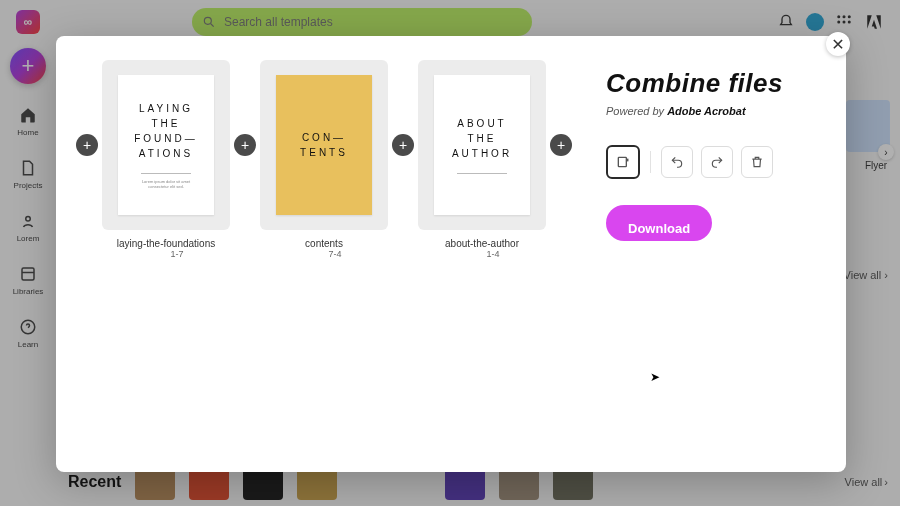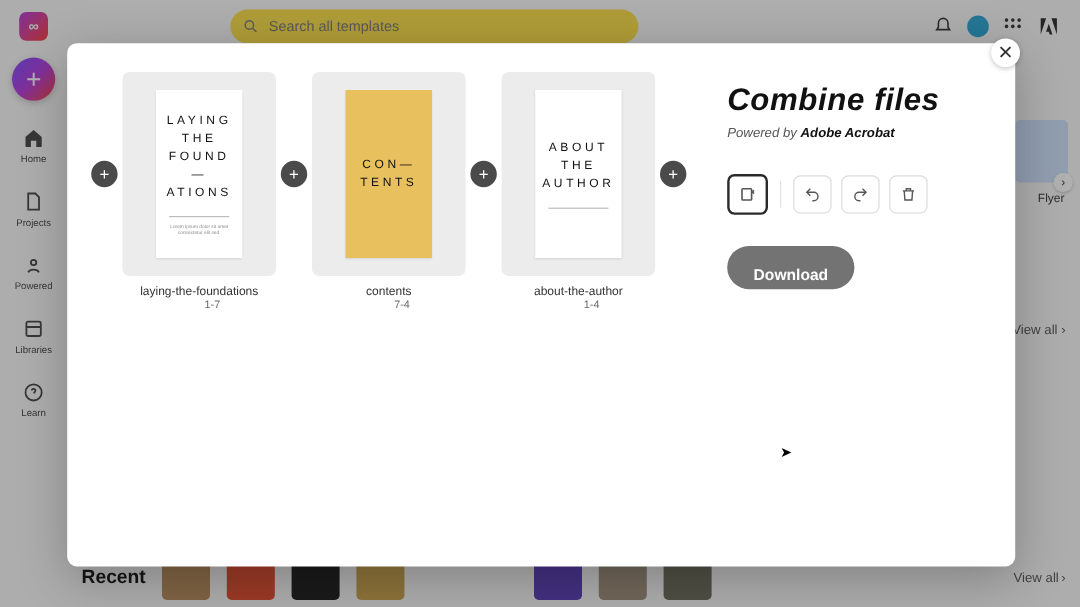--- a/index.html
+++ b/index.html
@@ -3,21 +3,21 @@
 <meta charset="utf-8">
 <style>
 * { box-sizing: border-box; margin: 0; padding: 0; font-family: -apple-system, BlinkMacSystemFont, "Segoe UI", sans-serif; }
 html, body { width: 900px; height: 506px; overflow: hidden; background: #f5f5f5; }
 
 .app { position: relative; width: 900px; height: 506px; background: #fafafa; }
 
 .topbar { height: 44px; display: flex; align-items: center; padding: 0 16px; gap: 12px; background: #fafafa; }
 .app-icon { width: 24px; height: 24px; border-radius: 6px; background: linear-gradient(135deg,#b43be0,#ff3d3d); display:flex;align-items:center;justify-content:center;color:#fff;font-size:12px;font-weight:bold;}
 .app-title { font-size: 12px; font-weight: 600; color: #222; }
-.search { margin-left: 140px; width: 340px; height: 28px; background: #fde047; border-radius: 14px; display:flex; align-items:center; padding:0 10px; gap:8px; color:#7a7a7a; font-size:12px;}
+.search { margin-left: 140px; width: 340px; height: 28px; background: #bef264; border-radius: 14px; display:flex; align-items:center; padding:0 10px; gap:8px; color:#7a7a7a; font-size:12px;}
 .search svg { width:14px;height:14px; }
 .topright { margin-left:auto; display:flex; align-items:center; gap:10px; }
 .bell,.avatar,.logo { width:20px;height:20px;display:flex;align-items:center;justify-content:center;color:#333; }
 .avatar-dot{width:18px;height:18px;border-radius:50%;background:#2aa6d6;}
 
 .sidebar { position:absolute; left:0; top:44px; width:56px; height:calc(506px - 44px); background:#fafafa; display:flex; flex-direction:column; align-items:center; padding-top:4px; gap:22px;}
 .fab { width:36px;height:36px;border-radius:50%; background:linear-gradient(135deg,#7b4bff,#b43be0,#ff3d3d); color:#fff; display:flex;align-items:center;justify-content:center;font-size:22px; box-shadow:0 2px 6px rgba(0,0,0,.2); cursor:pointer;}
 .navitem { width:72px; display:flex;flex-direction:column;align-items:center;gap:4px;color:#444;cursor:pointer;}
 .navitem svg{width:18px;height:18px;}
 .navlabel{font-size:8px;}
@@ -40,25 +40,25 @@
 .close-btn{position:absolute; right:-4px; top:-4px; width:24px;height:24px;border-radius:50%;background:#fff;box-shadow:0 1px 4px rgba(0,0,0,.25);display:flex;align-items:center;justify-content:center;cursor:pointer;color:#333;}
 .modal-left{flex:1; padding:24px 10px 24px 20px; display:flex; gap:4px;}
 .modal-right{width:260px; padding:32px 28px 28px 20px;}
 .mtitle{font-size:26px;font-weight:800;color:#111;letter-spacing:.5px;font-style:italic;}
 .mpower{font-size:11px;color:#555;margin-top:6px;font-style:italic;}
 .mpower b{color:#111;font-weight:700;}
 .toolbar{display:flex;align-items:center;gap:8px;margin-top:28px;}
 .tbtn{width:32px;height:32px;border:1px solid #dcdcdc;border-radius:6px;display:flex;align-items:center;justify-content:center;color:#555;cursor:pointer;background:#fff;}
 .tbtn.active{border:2px solid #2a2a2a;width:34px;height:34px;}
 .sep{width:1px;height:22px;background:#e2e2e2;margin:0 2px;}
-.download{margin-top:26px;height:36px;padding:16px 22px;border-radius:18px;background:#737373;color:#fff;font-size:13px;font-weight:600;border:none;cursor:pointer;}
+.download{margin-top:26px;height:36px;padding:16px 22px;border-radius:18px;background:#d946ef;color:#fff;font-size:13px;font-weight:600;border:none;cursor:pointer;}
 
 .file-col{display:flex;flex-direction:column;align-items:center;}
 .file-card{width:128px;height:170px;background:#ececec;border-radius:6px;display:flex;align-items:center;justify-content:center;position:relative;}
-.page{width:72px;height:140px;background:#fff;box-shadow:0 1px 2px rgba(0,0,0,.1);display:flex;flex-direction:column;align-items:center;justify-content:center;padding:10px;text-align:center;}
+.page{width:96px;height:140px;background:#fff;box-shadow:0 1px 2px rgba(0,0,0,.1);display:flex;flex-direction:column;align-items:center;justify-content:center;padding:10px;text-align:center;}
 .page.yellow{background:#e8c05d;}
 .page .heading{font-family:"Arial Black",sans-serif;font-size:10px;letter-spacing:3px;line-height:1.5;text-transform:uppercase;color:#111;}
 .page .rule{width:50px;height:1px;background:#bbb;margin-top:12px;}
 .page .tiny{font-size:4px;color:#888;line-height:1.2;margin-top:6px;width:60px;}
 .add-btn{width:22px;height:22px;border-radius:50%;background:#4a4a4a;color:#fff;display:flex;align-items:center;justify-content:center;font-size:14px;cursor:pointer;align-self:center;margin-top:74px;}
 .joiner{display:flex;flex-direction:column;align-items:center;}
 .file-label{font-size:10px;color:#333;margin-top:8px;text-align:center;}
 .file-range{font-size:9px;color:#666;text-align:center;margin-left:22px;}
 .cursor{position:absolute;left:650px;top:370px;font-size:12px;color:#000;pointer-events:none;}
 </style>
@@ -113,21 +113,21 @@
       <svg viewBox="0 0 24 24" fill="none" stroke="currentColor" stroke-width="2">
           <path d="M6 3h8l4 4v14H6z"></path>
         </svg>
       <span class="navlabel">Projects</span>
     </div>
     <div class="navitem">
       <svg viewBox="0 0 24 24" fill="none" stroke="currentColor" stroke-width="2">
           <circle cx="12" cy="9" r="3"></circle>
           <path d="M6 20c2-4 10-4 12 0"></path>
         </svg>
-      <span class="navlabel">Powered</span>
+      <span class="navlabel">Lorem</span>
     </div>
     <div class="navitem">
       <svg viewBox="0 0 24 24" fill="none" stroke="currentColor" stroke-width="2">
           <rect x="4" y="4" width="16" height="16" rx="2"></rect>
           <line x1="4" y1="10" x2="20" y2="10"></line>
         </svg>
       <span class="navlabel">Libraries</span>
     </div>
     <div class="navitem">
       <svg viewBox="0 0 24 24" fill="none" stroke="currentColor" stroke-width="2">

